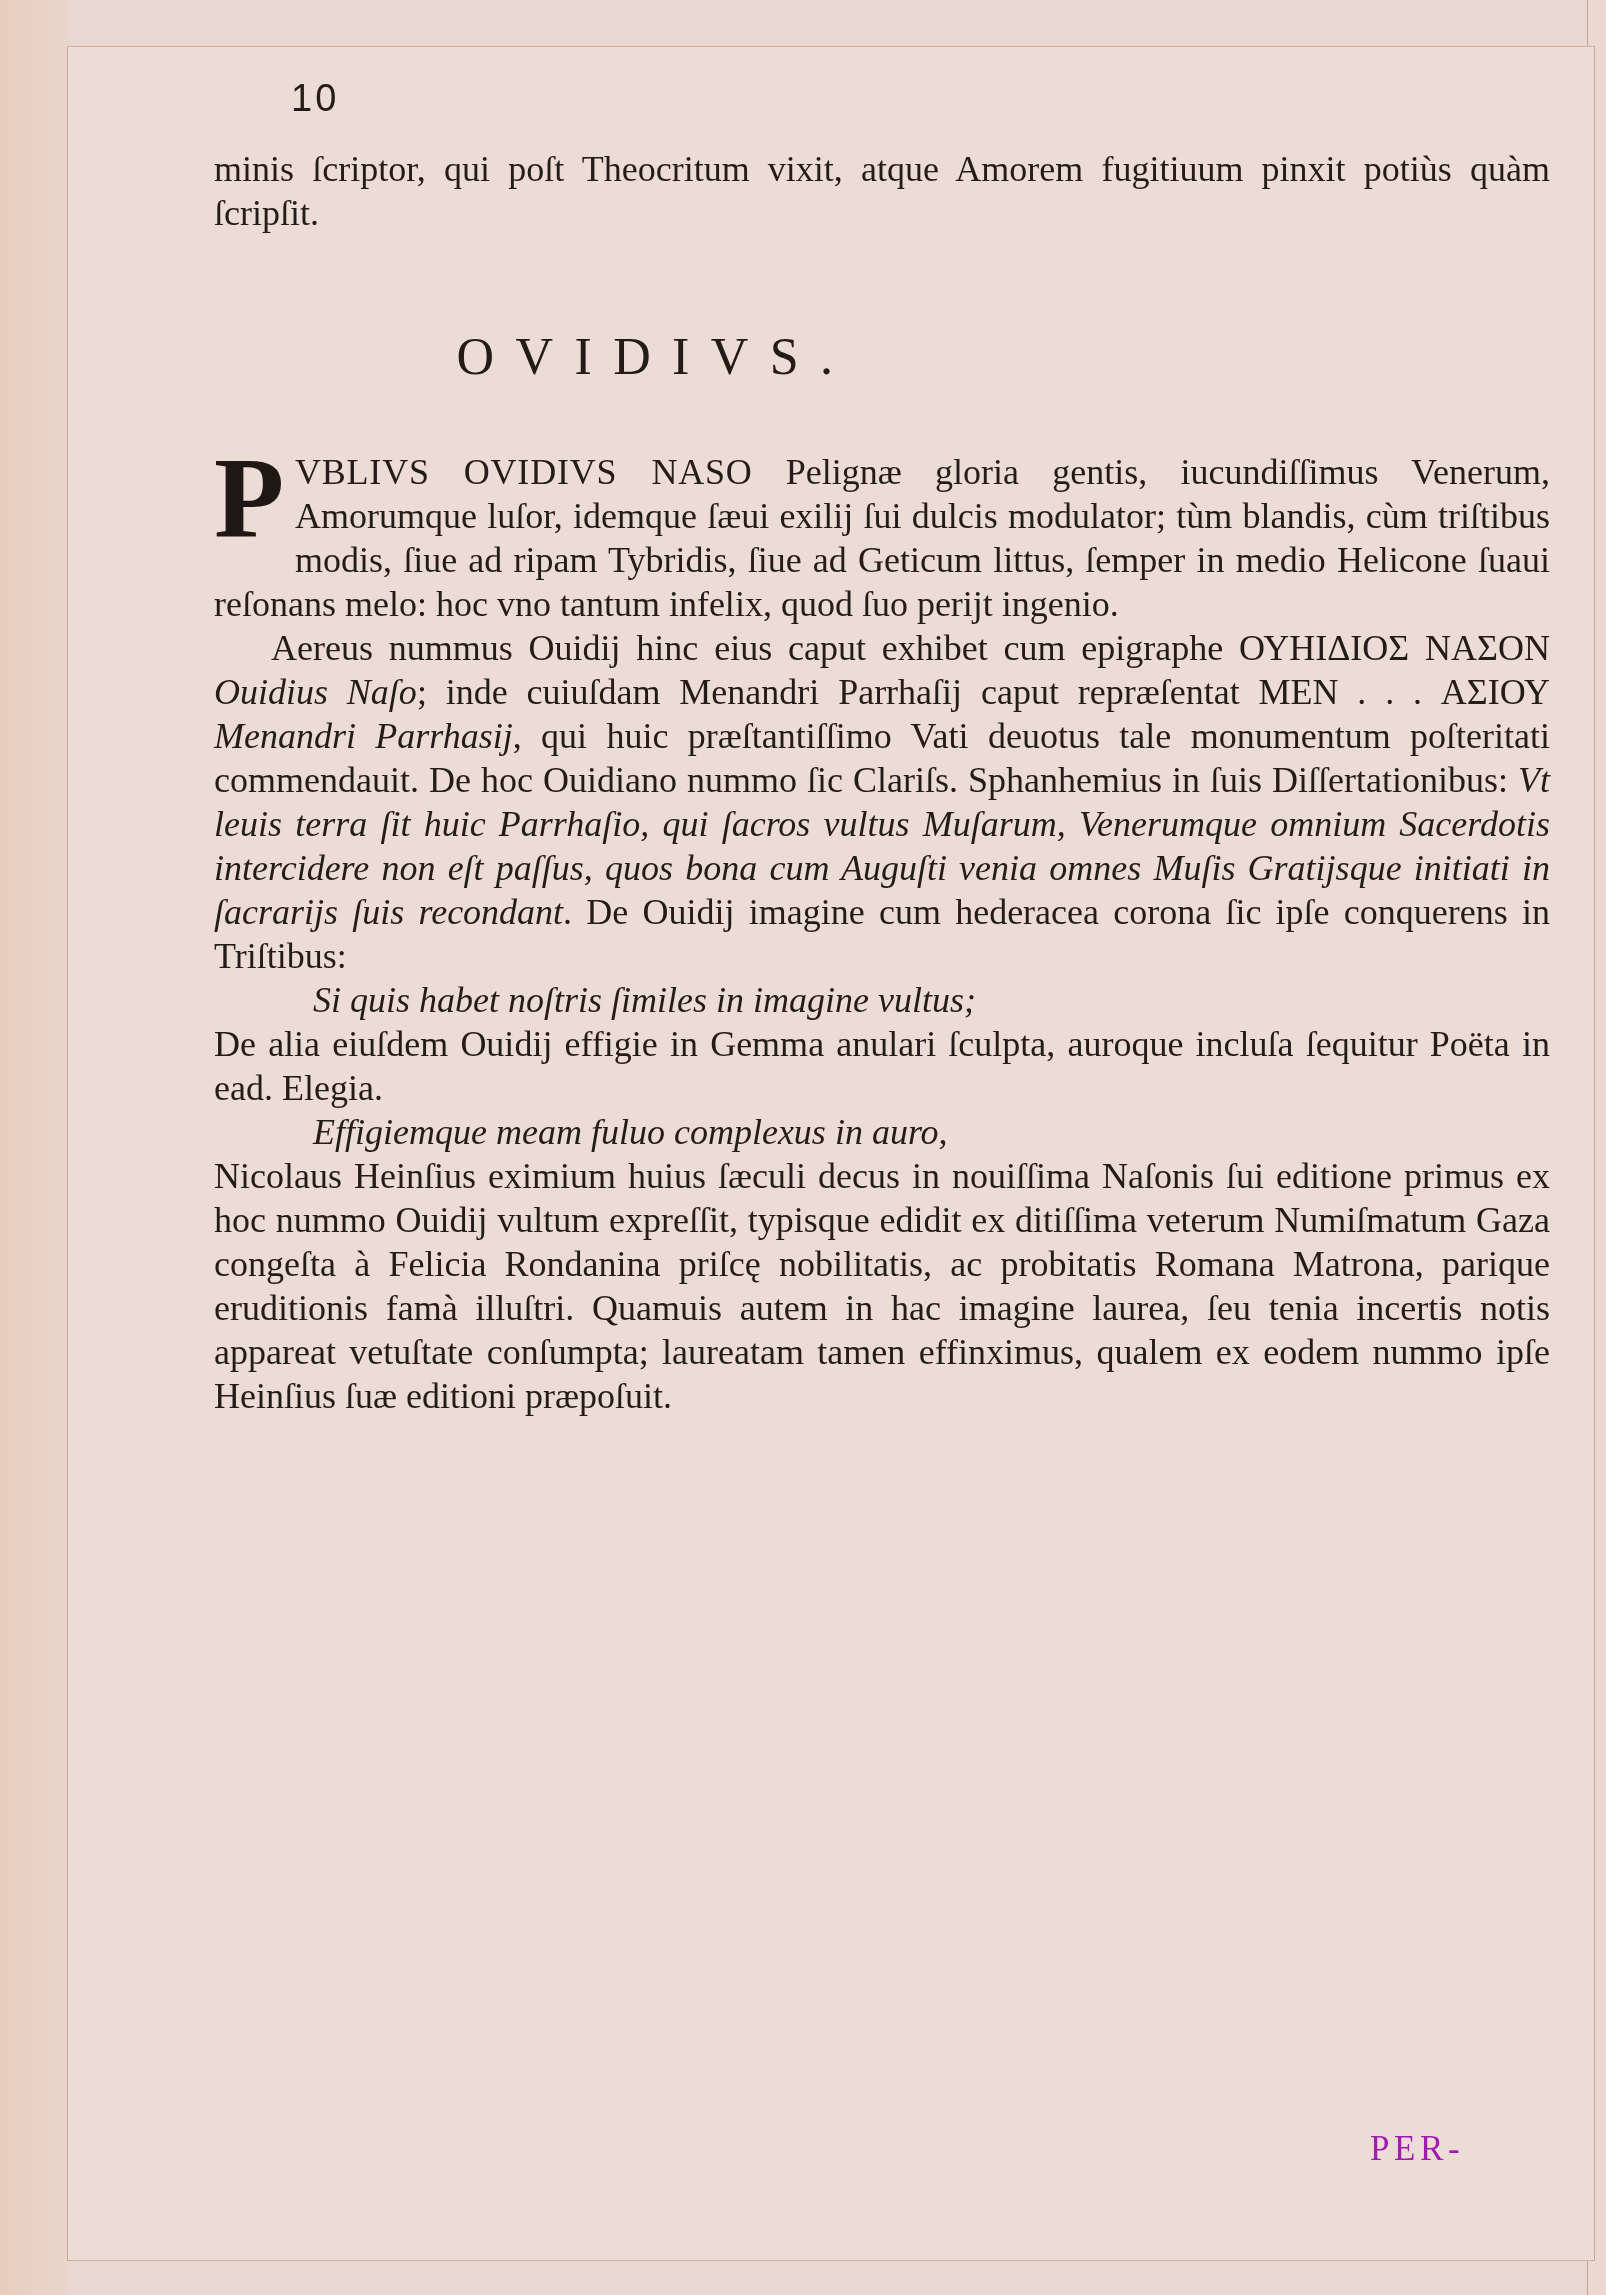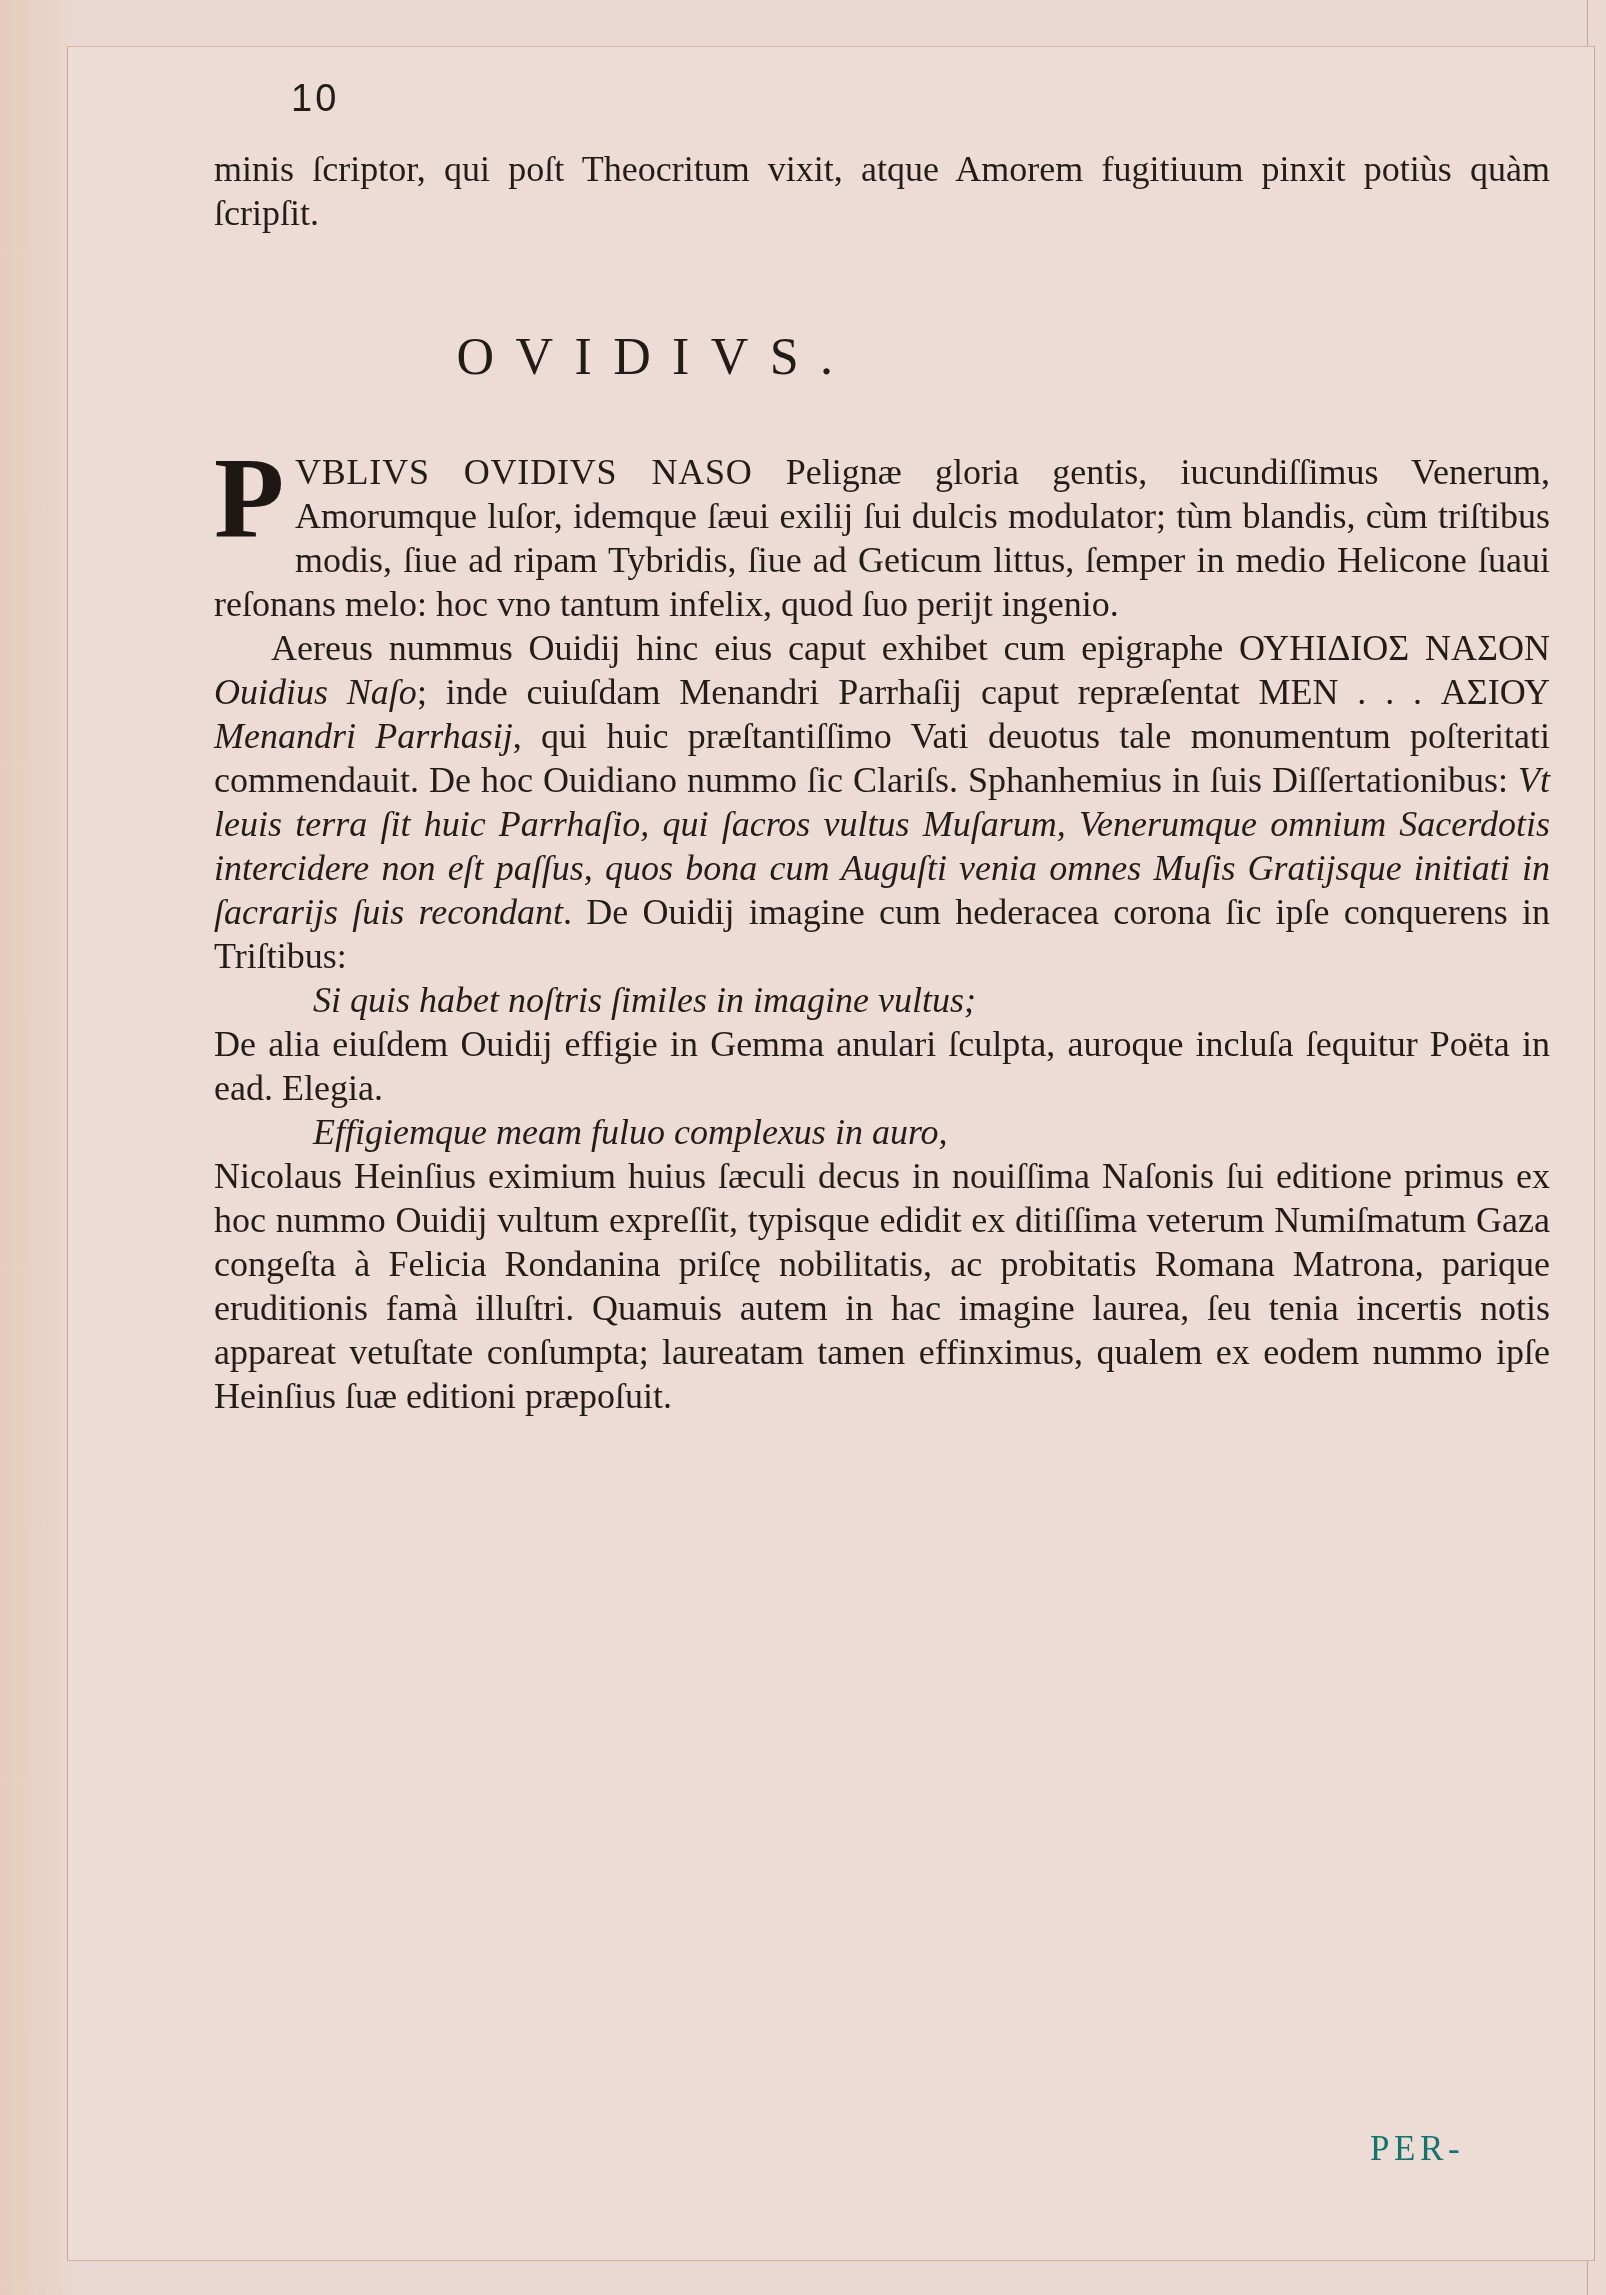--- a/index.html
+++ b/index.html
@@ -109,21 +109,21 @@
     .verse-indent {
       padding-left: 161px;
     }
     .catchword {
       position: absolute;
       left: 1370px;
       top: 2129px;
       font-family: "Liberation Serif", serif;
       font-size: 35px;
       letter-spacing: 4.6px;
-      color: #0f766e;
+      color: #a21caf;
     }
   </style>
 </head>
 <body>
 
 <div class="stain-left"></div>
 <div class="right-edge"></div>
 
 <div class="page"></div>
 

